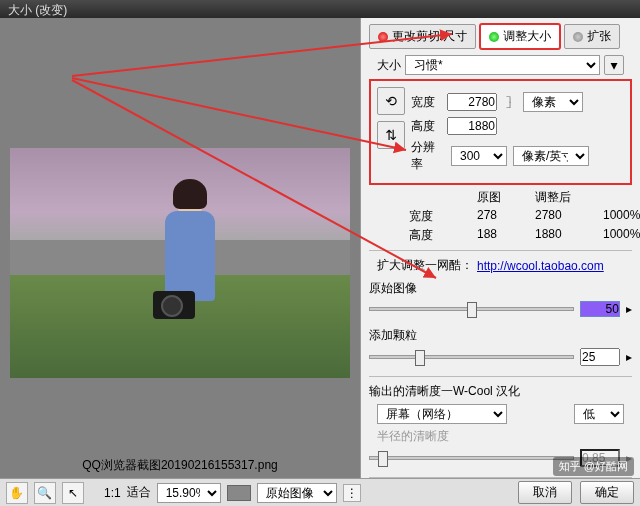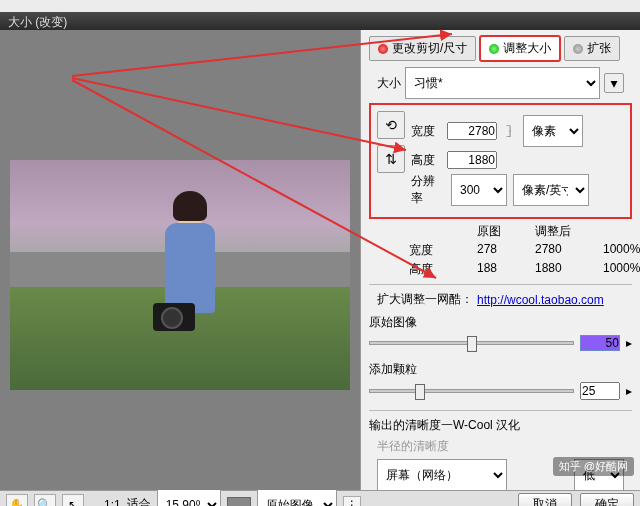--- a/index.html
+++ b/index.html
@@ -1,17 +1,17 @@
 <!DOCTYPE html>
 <html><head>
 <meta charset="utf-8">
 <style>
   * { box-sizing: border-box; margin: 0; padding: 0; font-family: "Microsoft YaHei", "SimSun", sans-serif; font-size: 12px; }
   body { background: #ececec; width: 640px; height: 506px; overflow: hidden; position: relative; }
-  .titlebar { height: 18px; background: linear-gradient(#4a4a4a,#2a2a2a); color: #ddd; padding: 2px 8px; font-size: 11px; margin-top: 12px; }
+  .titlebar { height: 18px; background: linear-gradient(#4a4a4a,#2a2a2a); color: #ddd; padding: 2px 8px; font-size: 11px; }
   .main { display: flex; height: 460px; }
   .canvas-area { width: 360px; background: #808080; position: relative; display: flex; align-items: center; justify-content: center; }
   .photo { width: 340px; height: 230px; background: linear-gradient(#7a8a70,#5a6a50); position: relative; overflow: hidden; margin-top: 30px; }
   .photo .sky { position:absolute; top:0; left:0; right:0; height:55%; background: linear-gradient(#a890a8, #c0a8c0, #90a890); }
   .photo .grass { position:absolute; bottom:0; left:0; right:0; height:45%; background: linear-gradient(#6a8a4a,#4a6a3a); }
   .photo .wall { position:absolute; top:40%; left:0; right:0; height:20%; background:#888; }
   .photo .person { position:absolute; left:38%; top:15%; width:30%; height:80%; }
   .photo .head { width:28px; height:32px; background:#e8c8a8; border-radius:50% 50% 40% 40%; margin:0 auto; }
   .photo .hair { position:absolute; top:-4px; left:50%; transform:translateX(-50%); width:34px; height:30px; background:#2a1a1a; border-radius:50% 50% 20% 20%; }
   .photo .body { width:50px; height:90px; background:#6a8ac8; border-radius:12px 12px 4px 4px; margin:-4px auto 0; }
@@ -21,21 +21,21 @@
   .panel { flex:1; background:#f0f0f0; border-left:1px solid #999; padding:6px 8px; overflow:hidden; position:relative; }
   .tabs { display:flex; gap:4px; margin-bottom:6px; }
   .tab { flex:0 0 auto; padding:3px 8px; border:1px solid #999; background:#e8e8e8; border-radius:2px; display:flex; align-items:center; gap:4px; cursor:pointer; }
   .tab.active { background:#fff; border-color:#e03030; box-shadow:0 0 0 1px #e03030; }
   .dot { width:10px; height:10px; border-radius:50%; display:inline-block; }
   .dot.red { background: radial-gradient(#ff8080,#cc0000); }
   .dot.green { background: radial-gradient(#80ff80,#00aa00); }
   .dot.gray { background: radial-gradient(#ccc,#888); }
   .row { display:flex; align-items:center; gap:4px; margin:4px 8px; }
   select, input[type=text] { border:1px solid #999; background:#fff; height:20px; padding:0 4px; font-size:12px; }
-  select { height:32px; }
+  select { height:20px; }
   .size-box { border:2px solid #e03030; padding:6px; margin:4px 0; }
   .size-box .srow { display:flex; align-items:center; gap:6px; margin:4px 0; }
   .icon-btn { width:28px; height:28px; border:1px solid #999; background:#eee; display:flex; align-items:center; justify-content:center; border-radius:2px; font-size:14px; }
   .num-input { width:50px; text-align:right; }
   .chain { width:14px; display:flex; flex-direction:column; align-items:center; color:#666; font-size:10px; }
   .hr { border:0; border-top:1px solid #bbb; margin:6px 0; }
   .info-table { display:grid; grid-template-columns: 60px 50px 60px 60px; gap:2px 8px; margin:2px 0 6px 40px; }
   .info-table span { text-align:left; }
   .link { color:#0000cc; text-decoration:underline; }
   .slider-row { display:flex; align-items:center; gap:6px; margin:4px 0 10px; }
@@ -70,20 +70,21 @@
       <div class="sky"></div>
         <div class="wall"></div>
         <div class="grass"></div>
       <div class="person">
           <div class="hair"></div>
           <div class="head"></div>
           <div class="body"></div>
         </div>
       <div class="camera"></div>
     </div>
+    <div class="caption">QQ浏览器截图20190216155317.png</div>
   </div>
 
   <div class="panel">
     <div class="tabs">
       <div class="tab">
           <span class="dot red"></span>
           <span>更改剪切/尺寸</span>
         </div>
       <div class="tab active">
           <span class="dot green"></span>
@@ -163,27 +164,27 @@
     <div class="slider-row">
       <div class="slider">
           <div class="thumb" style="left:22%"></div>
         </div>
       <input class="mini-input2" value="25" style="">
       <span>▸</span>
     </div>
 
     <hr class="hr">
     <div class="section-label">输出的清晰度一W-Cool 汉化</div>
-    <div class="row disabled">
-      <span>半径的清晰度</span>
-    </div>
     <div class="row">
       <select style="width:130px"><option>屏幕（网络）</option></select>
       <span style="flex:1"></span>
       <select style="width:50px"><option>低</option></select>
+    </div>
+    <div class="row disabled">
+      <span>半径的清晰度</span>
     </div>
     <div class="slider-row disabled">
       <div class="slider">
           <div class="thumb" style="left:4%"></div>
         </div>
       <input class="mini-input2" value="0.85" style="">
       <span>▸</span>
     </div>
 
     <hr class="hr">

